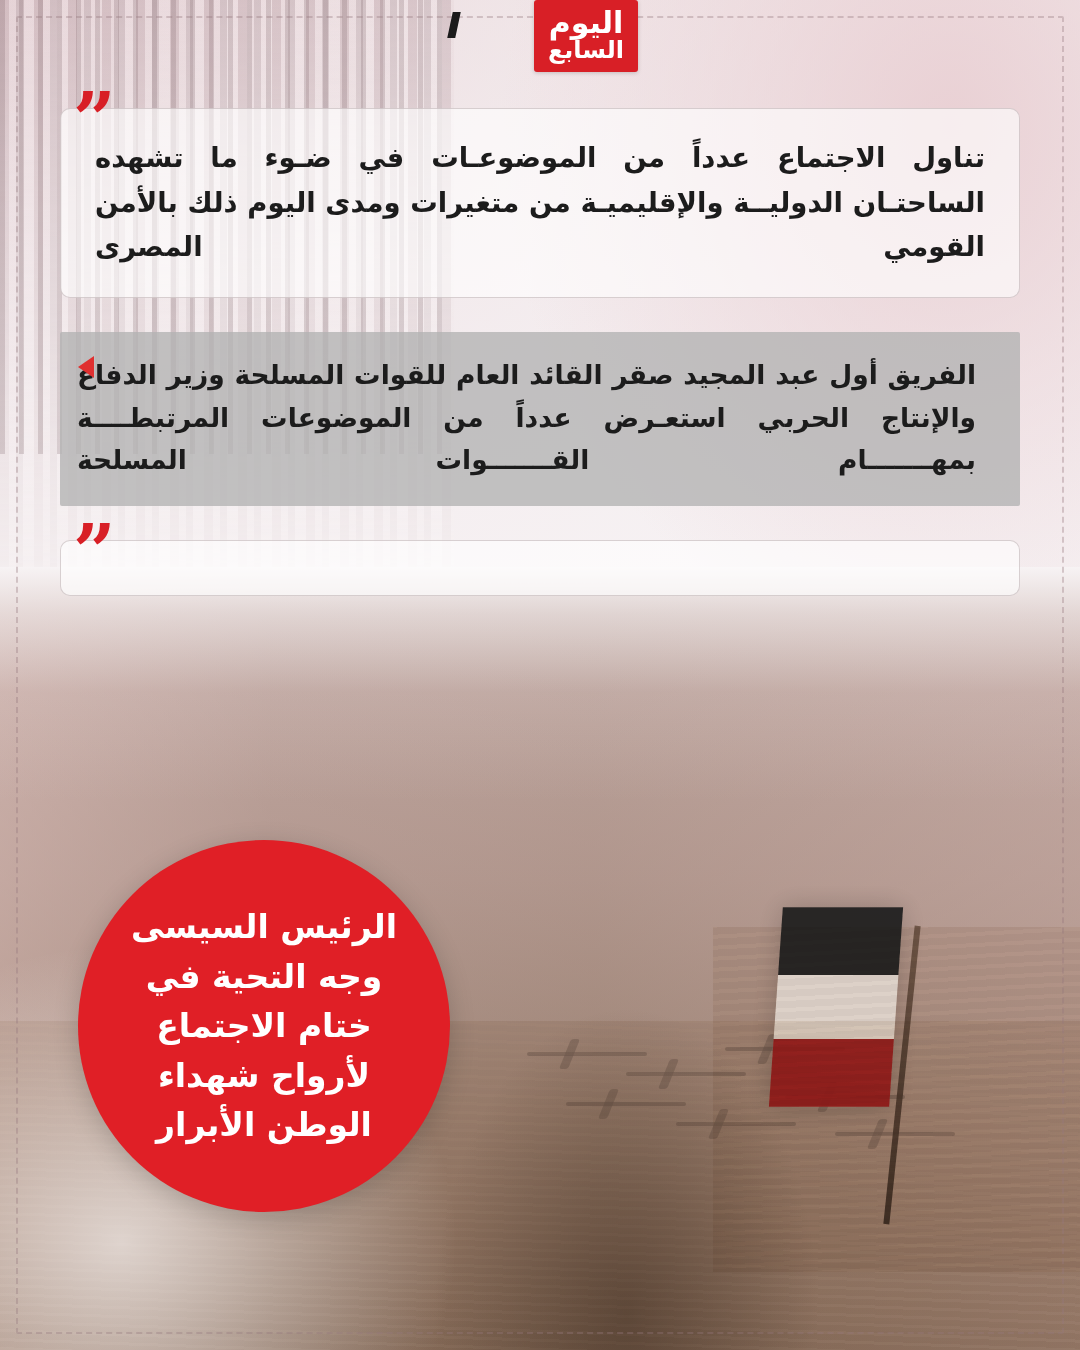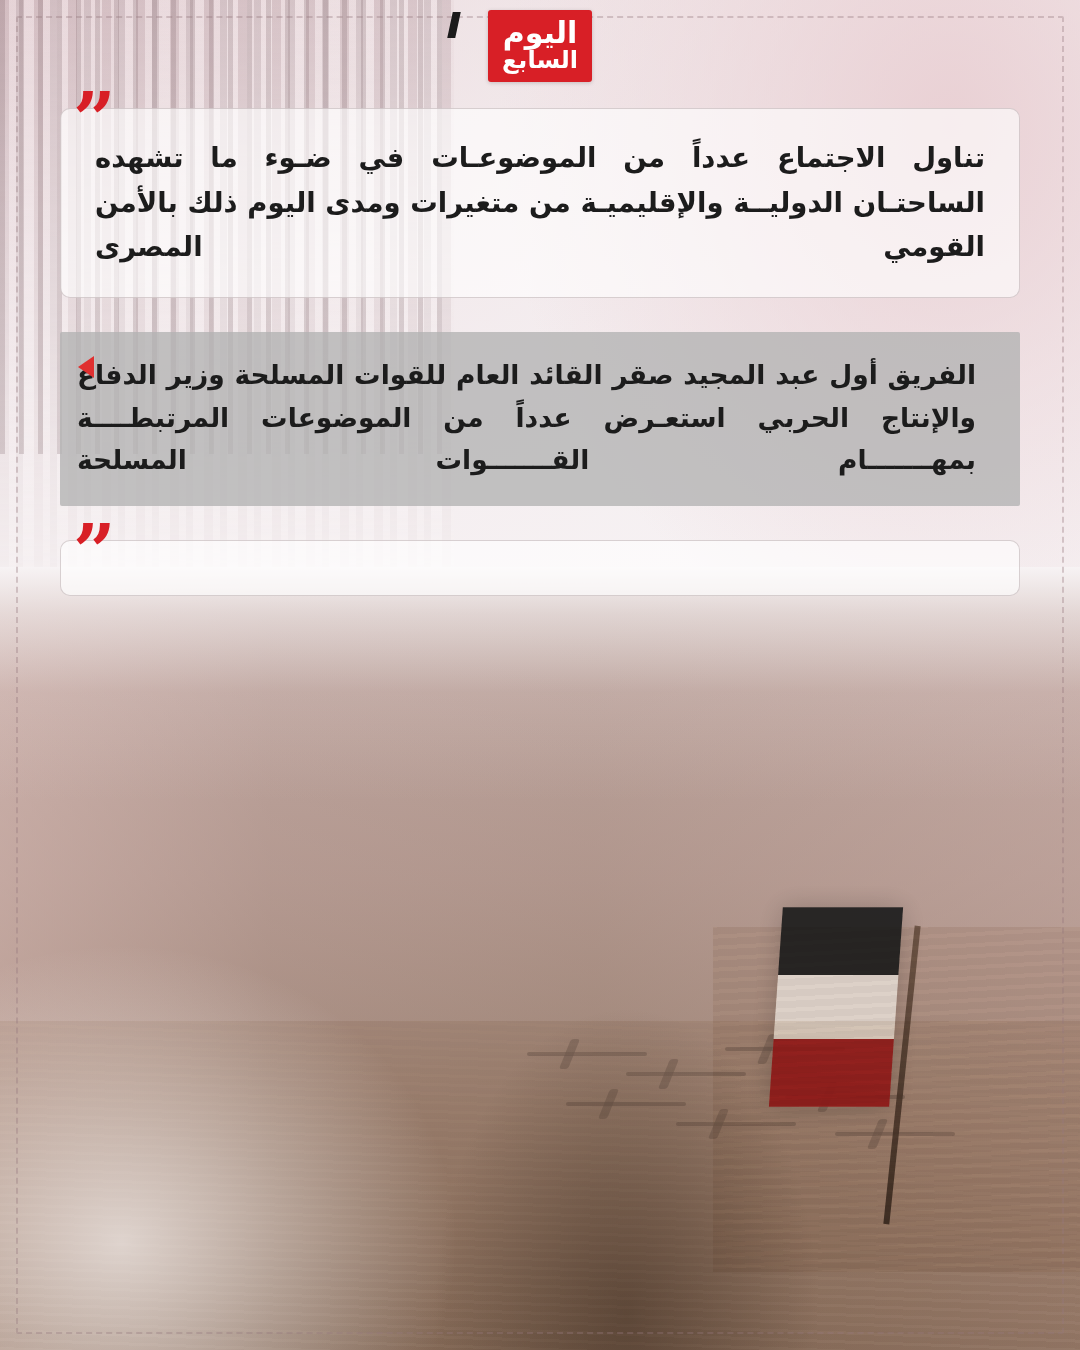--- a/index.html
+++ b/index.html
@@ -142,23 +142,22 @@
     transform: rotate(6deg);
     opacity: 0.9;
   }
 
   
   .logo-wrap {
     position: absolute;
     top: 0; left: 50%;
     transform: translateX(-50%);
     width: 196px;
-    padding: 10px 0 14px;
+    padding: 0 0 14px;
     display: flex;
-    justify-content: center;
   }
   .logo {
     background: #d81f26;
     color: #fff;
     padding: 7px 14px 9px;
     border-radius: 3px;
     text-align: center;
     line-height: 1.04;
     font-weight: 700;
     letter-spacing: 0.5px;
@@ -310,14 +309,17 @@
       <span class="tri"></span>
       <p class="card-text">الفريق أول عبد المجيد صقر القائد العام للقوات المسلحة وزير الدفاع والإنتاج الحربي استعـرض عدداً من الموضوعات المرتبطــــة بمهـــــــام القـــــــوات المسلحة</p>
     </div>
 
     <div class="card quote">
       <span class="quote-mark">”</span>
     </div>
 
   </div>
 
+  <div class="circle">
+    <div class="circle-text">الرئيس السيسى وجه التحية في ختام الاجتماع لأرواح شهداء الوطن الأبرار</div>
+  </div>
 
 </div>
 
 </body></html>

